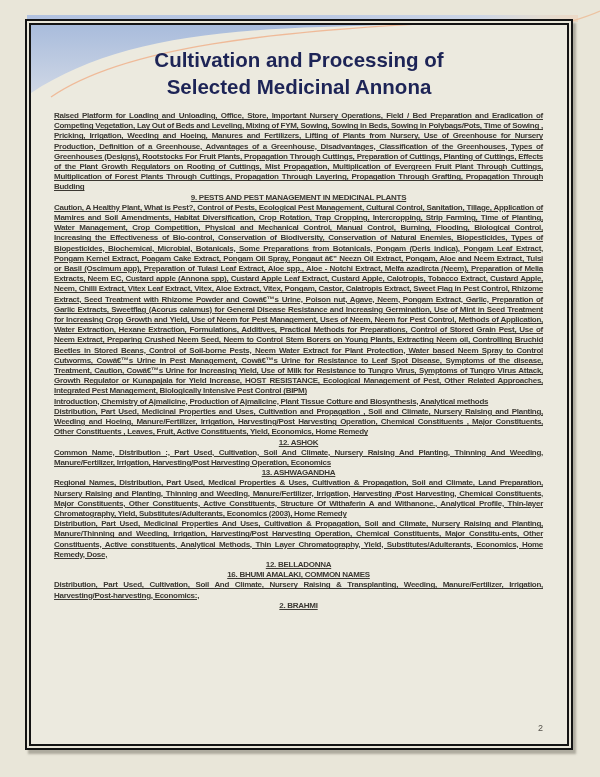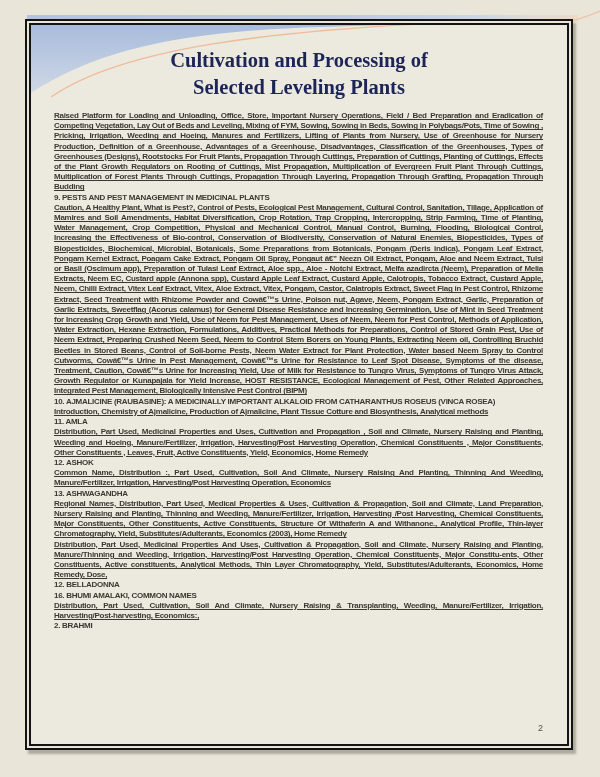--- a/index.html
+++ b/index.html
@@ -22,30 +22,30 @@
     box-shadow:3px 4px 2px rgba(125,122,112,0.55);
   }
   .frame-inner{
     box-sizing:border-box;width:100%;height:100%;
     border:2px solid #141414;background:#eceadf;
     position:relative;overflow:hidden;
   }
   .header-art{position:absolute;top:0;left:0;display:block;}
   .page-title{
     position:absolute;top:22px;left:0;width:100%;text-align:center;
-    font-family:Liberation Serif, serif;font-weight:bold;
+    font-family:Liberation Sans, sans-serif;font-weight:bold;
     font-size:20.5px;line-height:26.5px;color:#1d2456;
   }
   .toc{
     position:absolute;left:23px;top:86px;width:489px;
     font-size:8px;line-height:10.2px;font-weight:bold;
     letter-spacing:-0.28px;color:#3c3933;
   }
   .toc-paragraph{text-align:justify;text-decoration:underline;}
-  .toc-heading{text-align:left;}
+  .toc-heading{text-align:center;text-decoration:underline;}
   .page-number{
     position:absolute;right:24px;top:698px;
     font-size:9px;color:#55524b;
   }
 </style>
 </head>
 <body>
 
 <div class="accent-band"></div>
 
@@ -64,30 +64,28 @@
           <stop offset="1" stop-color="#e6e5e6"></stop>
         </linearGradient>
       </defs>
       <rect x="0" y="0" width="540" height="104" fill="url(#skyGrad)"></rect>
       <path d="M0,68 C 70,22 160,6 290,2 C 360,0 405,-2 435,-3 L540,-3 L540,104 L0,104 Z" fill="#eceadf"></path>
       <path d="M20,72 C 90,24 230,4 475,-5" stroke="#f0b28c" stroke-width="1.3" fill="none" opacity="0.85"></path>
     </svg>
 
     <div class="page-title">
       <div>Cultivation and Processing of</div>
-      <div>Selected Leveling Plants</div>
+      <div>Selected Medicinal Annona</div>
     </div>
 
     <div class="toc">
         <div class="toc-paragraph">Raised Platform for Loading and Unloading, Office, Store, Important Nursery Operations, Field / Bed Preparation and Eradication of Competing Vegetation, Lay Out of Beds and Leveling, Mixing of FYM, Sowing, Sowing in Beds, Sowing in Polybags/Pots, Time of Sowing , Pricking, Irrigation, Weeding and Hoeing, Manures and Fertilizers, Lifting of Plants from Nursery, Use of Greenhouse for Nursery Production, Definition of a Greenhouse, Advantages of a Greenhouse, Disadvantages, Classification of the Greenhouses, Types of Greenhouses (Designs), Rootstocks For Fruit Plants, Propagation Through Cuttings, Preparation of Cuttings, Planting of Cuttings, Effects of the Plant Growth Regulators on Rooting of Cuttings, Mist Propagation, Multiplication of Evergreen Fruit Plant Through Cuttings, Multiplication of Forest Plants Through Cuttings, Propagation Through Layering, Propagation Through Grafting, Propagation Through Budding</div>
         <div class="toc-heading">9. PESTS AND PEST MANAGEMENT IN MEDICINAL PLANTS</div>
         <div class="toc-paragraph">Caution, A Healthy Plant, What is Pest?, Control of Pests, Ecological Pest Management, Cultural Control, Sanitation, Tillage, Application of Mamires and Soil Amendments, Habitat Diversification, Crop Rotation, Trap Cropping, Intercropping, Strip Farming, Time of Planting, Water Management, Crop Competition, Physical and Mechanical Control, Manual Control, Burning, Flooding, Biological Control, Increasing the Effectiveness of Bio-control, Conservation of Biodiversity, Conservation of Natural Enemies, Biopesticides, Types of Biopesticides, Biochemical, Microbial, Botanicals, Some Preparations from Botanicals, Pongam (Deris indica), Pongam Leaf Extract, Pongam Kernel Extract, Poagam Cake Extract, Pongam Oil Spray, Pongaut â€” Neezn Oil Extract, Pongam, Aloe and Neem Extract, Tulsi or Basil (Oscimum app), Preparation of Tulasi Leaf Extract, Aloe spp., Aloe - Notchi Extract, Melfa azadircta (Neem), Preparation of Melia Extracts, Neem EC, Custard apple (Annona spp), Custard Apple Leaf Extract, Custard Apple, Calotropis, Tobacco Extract, Custard Apple, Neem, Chilli Extract, Vitex Leaf Extract, Vitex, Aloe Extract, Vitex, Pongam, Castor, Calatropis Extract, Sweet Flag in Pest Control, Rhizome Extract, Seed Treatment with Rhizome Powder and Cowâ€™s Urine, Poison nut, Agave, Neem, Pongam Extract, Garlic, Preparation of Garlic Extracts, Sweetflag (Acorus calamus) for General Disease Resistance and Increasing Germination, Use of Mint in Seed Treatment for Increasing Crop Growth and Yield, Use of Neem for Pest Management, Uses of Neem, Neem for Pest Control, Methods of Application, Water Extraction, Hexane Extraction, Formulations, Additives, Practical Methods for Preparations, Control of Stored Grain Pest, Use of Neem Extract, Preparing Crushed Neem Seed, Neem to Control Stem Borers on Young Plants, Extracting Neem oil, Controlling Bruchid Beetles in Stored Beans, Control of Soil-borne Pests, Neem Water Extract for Plant Protection, Water based Neem Spray to Control Cutworms, Cowâ€™s Urine in Pest Management, Cowâ€™s Urine for Resistance to Leaf Spot Disease, Symptoms of the disease, Treatment, Caution, Cowâ€™s Urine for Increasing Yield, Use of Milk for Resistance to Tungro Virus, Symptoms of Tungro Virus Attack, Growth Regulator or Kunapajala for Yield Increase, HOST RESISTANCE, Ecological Management of Pest, Other Related Approaches, Integrated Pest Management, Biologically Intensive Pest Control (BIPM)</div>
-        <div class="toc-heading">10. AJMALICINE (RAUBASINE): A MEDICINALLY IMPORTANT ALKALOID FROM CATHARANTHUS ROSEUS (VINCA ROSEA)</div>
         <div class="toc-paragraph">Introduction, Chemistry of Ajmalicine, Production of Ajmalicine, Plant Tissue Cotture and Biosynthesis, Analytical methods</div>
-        <div class="toc-heading">11. AMLA</div>
         <div class="toc-paragraph">Distribution, Part Used, Medicinal Properties and Uses, Cultivation and Propagation , Soil and Climate, Nursery Raising and Planting, Weeding and Hoeing, Manure/Fertilizer, Irrigation, Harvesting/Post Harvesting Operation, Chemical Constituents , Major Constituents, Other Constituents , Leaves, Fruit, Active Constituents, Yield, Economics, Home Remedy</div>
         <div class="toc-heading">12. ASHOK</div>
         <div class="toc-paragraph">Common Name, Distribution :, Part Used, Cultivation, Soil And Climate, Nursery Raising And Planting, Thinning And Weeding, Manure/Fertilizer, Irrigation, Harvesting/Post Harvesting Operation, Economics</div>
         <div class="toc-heading">13. ASHWAGANDHA</div>
         <div class="toc-paragraph">Regional Names, Distribution, Part Used, Medical Properties &amp; Uses, Cultivation &amp; Propagation, Soil and Climate, Land Preparation, Nursery Raising and Planting, Thinning and Weeding, Manure/Fertilizer, Irrigation, Harvesting /Post Harvesting, Chemical Constituents, Major Constituents, Other Constituents, Active Constituents, Structure Of Withaferin A and Withanone., Analytical Profile, Thin-layer Chromatography, Yield, Substitutes/Adulterants, Economics (2003), Home Remedy</div>
         <div class="toc-paragraph">Distribution, Part Used, Medicinal Properties And Uses, Cultivation &amp; Propagation, Soil and Climate, Nursery Raising and Planting, Manure/Thinning and Weeding, Irrigation, Harvesting/Post Harvesting Operation, Chemical Constituents, Major Constitu-ents, Other Constituents, Active constituents, Analytical Methods, Thin Layer Chromatography, Yield, Substitutes/Adulterants, Economics, Home Remedy, Dose,</div>
         <div class="toc-heading">12. BELLADONNA</div>
         <div class="toc-heading">16. BHUMI AMALAKI, COMMON NAMES</div>
         <div class="toc-paragraph">Distribution, Part Used, Cultivation, Soil And Climate, Nursery Raising &amp; Transplanting, Weeding, Manure/Fertilizer, Irrigation, Harvesting/Post-harvesting, Economics:,</div>
         <div class="toc-heading">2. BRAHMI</div>

